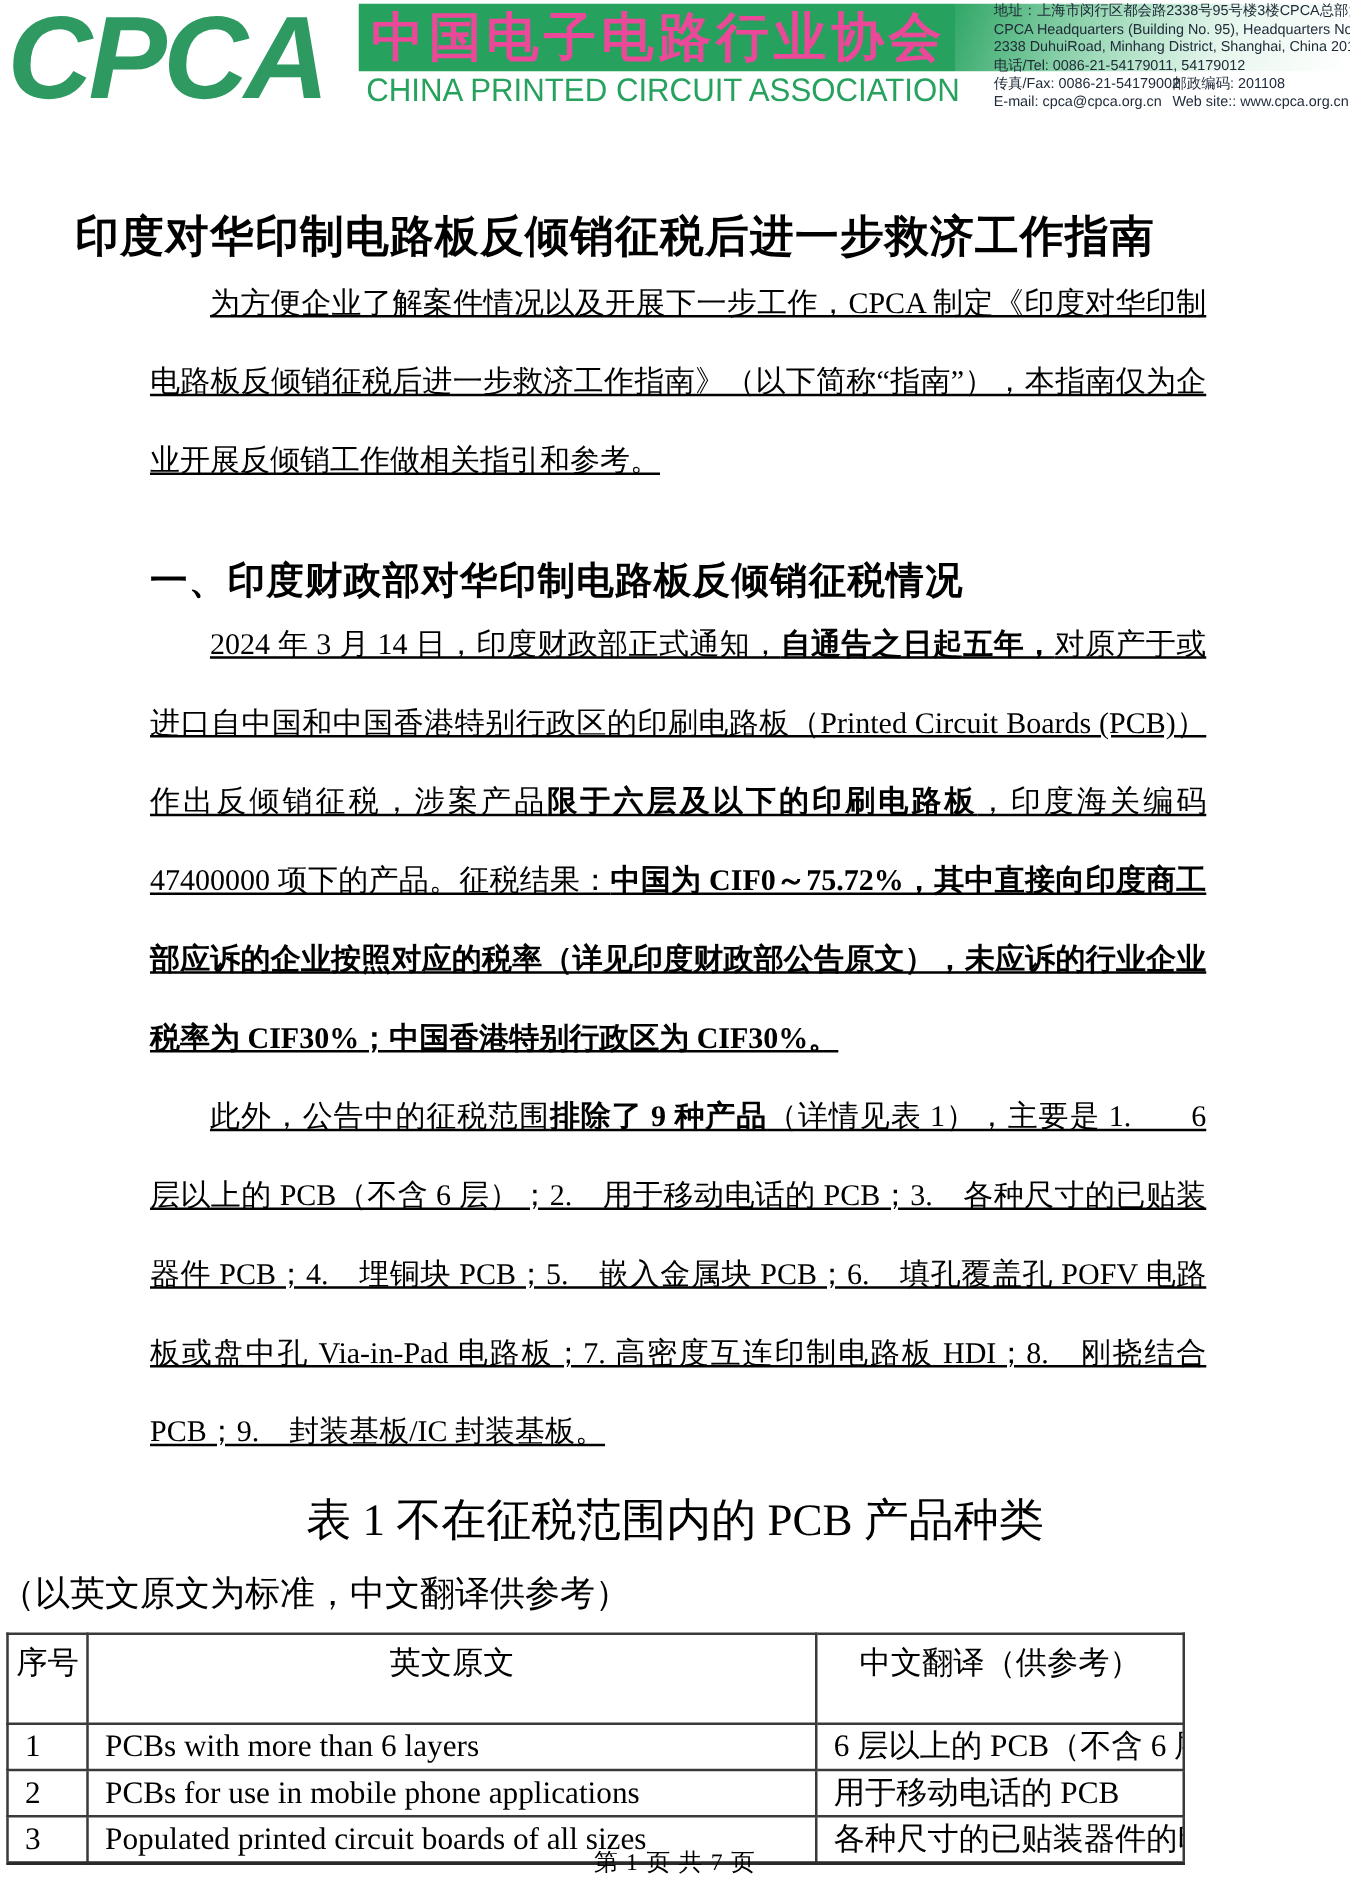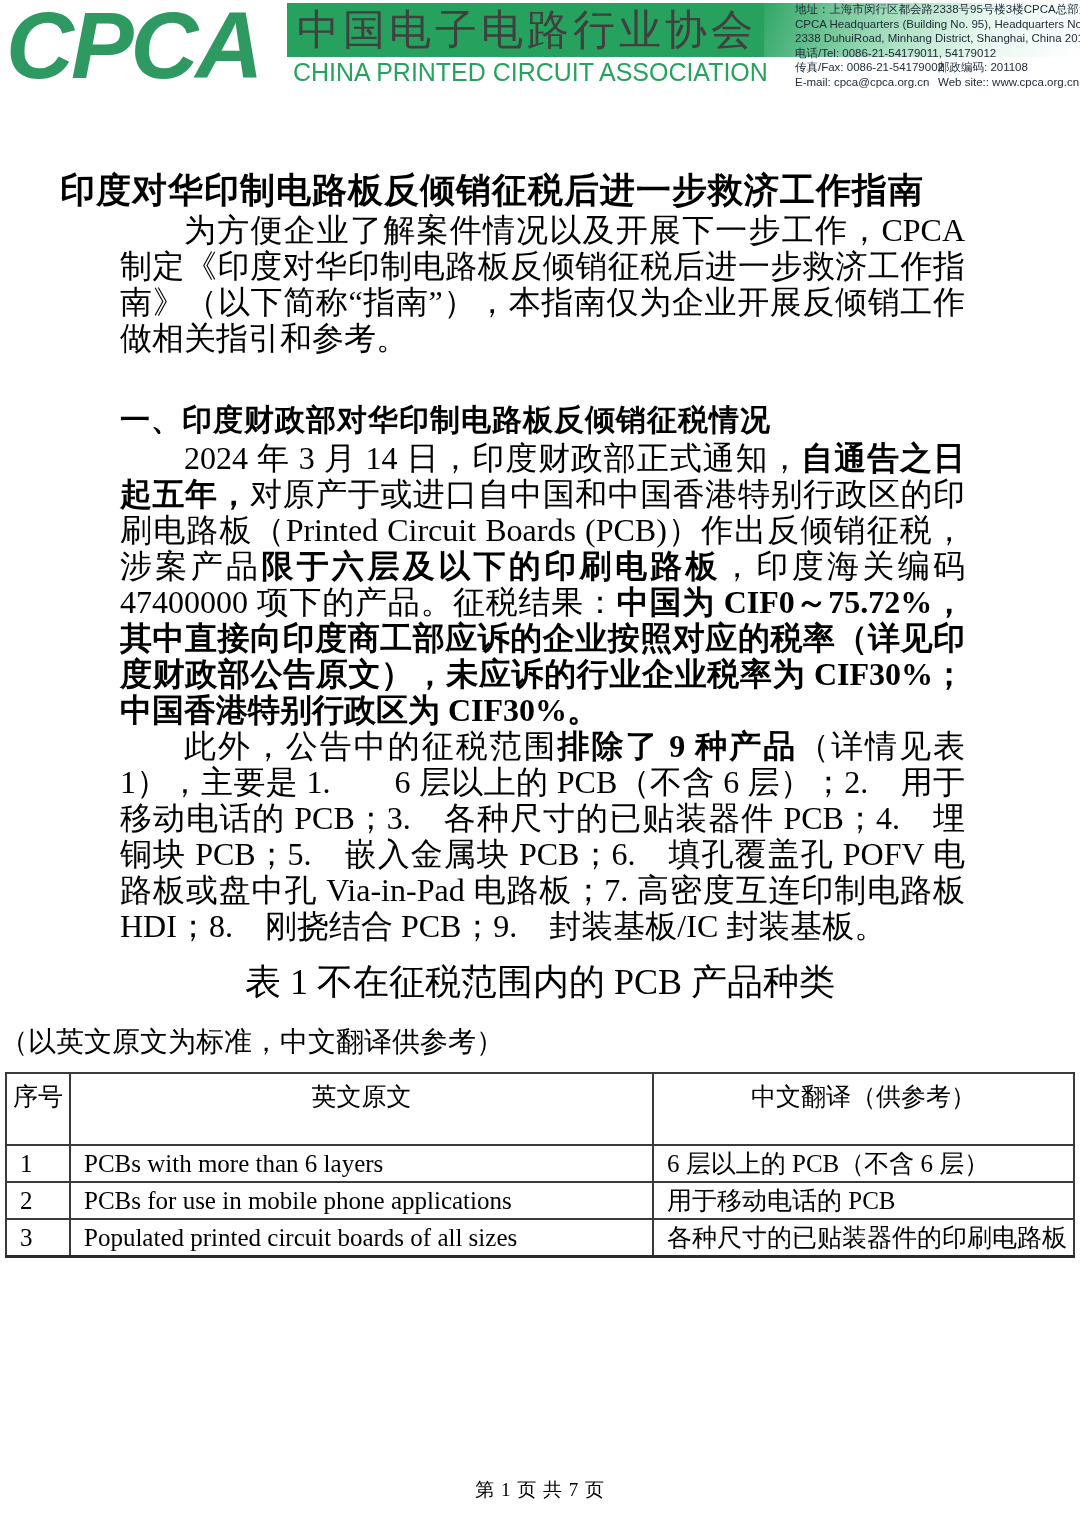--- a/index.html
+++ b/index.html
@@ -26,22 +26,22 @@
     position:absolute; left:287px; top:3px; width:477px; height:54px;
     background:#26a25e;
   }
   .banner-fade {
     position:absolute; left:764px; top:3px; width:316px; height:54px;
     background:linear-gradient(110deg, rgba(38,162,94,0.95) 0%, rgba(110,200,150,0.65) 38%, rgba(190,232,208,0.35) 68%, rgba(255,255,255,0) 100%);
   }
   .banner-zh {
     position:absolute; left:297px; top:7px;
     font-family:"Liberation Sans","DejaVu Sans",sans-serif;
-    font-weight:normal; font-size:42px; line-height:46px;
-    letter-spacing:4px; color:#404040; white-space:nowrap;
+    font-weight:bold; font-size:42px; line-height:46px;
+    letter-spacing:4px; color:#ec4899; white-space:nowrap;
   }
   .banner-en {
     position:absolute; left:293px; top:58px;
     font-family:"Liberation Sans","DejaVu Sans",sans-serif;
     font-size:26px; line-height:28px; color:#26a25e; white-space:nowrap;
     transform:scaleX(0.96); transform-origin:left top;
   }
   .contact {
     position:absolute; left:795px; top:2px; width:284px;
     font-family:"Liberation Sans","DejaVu Sans",sans-serif;
@@ -51,40 +51,40 @@
 
   
   .title {
     margin:56px 60px 0;
     text-align:left;
     font-family:"Liberation Sans","DejaVu Sans",sans-serif;
     font-weight:bold; font-size:35px; line-height:44px; letter-spacing:1px;
   }
   p.body {
     margin:0 115px 0 120px;
-    font-size:32px; line-height:36px;
-    text-align:justify; text-indent:2em;
+    font-size:24px; line-height:63px;
+    text-align:justify; text-indent:2em;text-decoration:underline;
   }
   .m-intro { margin-top:22px; }
   .sec {
     margin:44px 120px 0;
     font-family:"Liberation Sans","DejaVu Sans",sans-serif;
     font-weight:bold; font-size:30px; line-height:40px; letter-spacing:1px;
   }
   .m-p2 { margin-top:34px; }
   .m-p3 { margin-top:6px; }
   .m-p4 { margin-top:4px; }
   .b { font-weight:bold; }
 
   .caption { margin-top:8px; text-align:center; font-size:36px; line-height:60px; }
   .caption2 { text-align:left; font-size:28px; line-height:60px; }
 
   
   table.t1 {
-    margin:0 5px; width:1070px;
+    margin:0 5px; width:943px;
     border-collapse:collapse; table-layout:fixed;
     border:2px solid #3a3a3a; border-bottom:3px solid #2b2b2b;
     font-size:25px;
   }
   table.t1 col.c1 { width:64px; }
   table.t1 col.c2 { width:583px; }
   table.t1 th {
     border:2px solid #3a3a3a;
     font-weight:normal; text-align:center; vertical-align:top;
     padding-top:5px; line-height:35px; height:72px;

